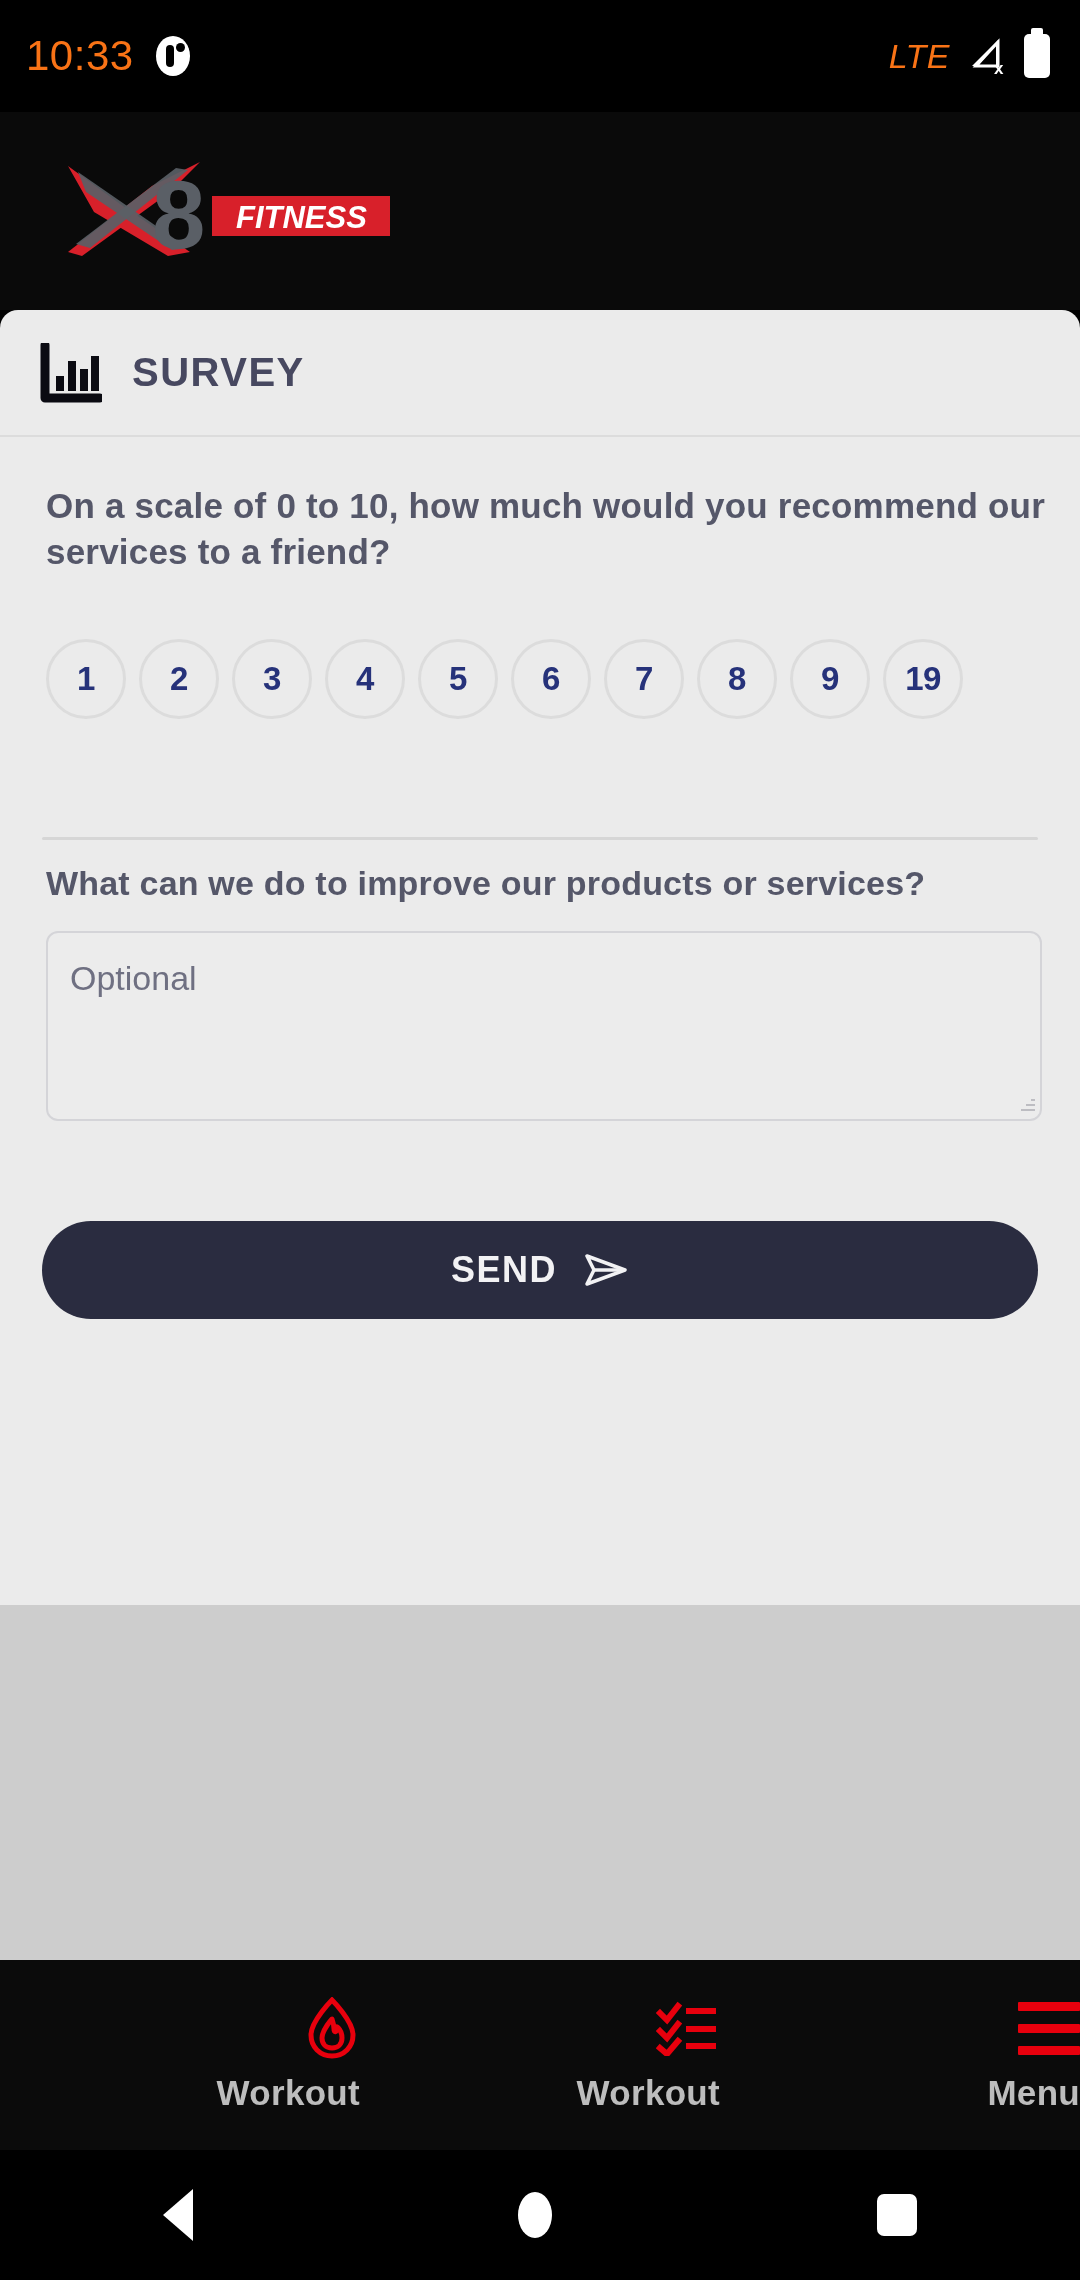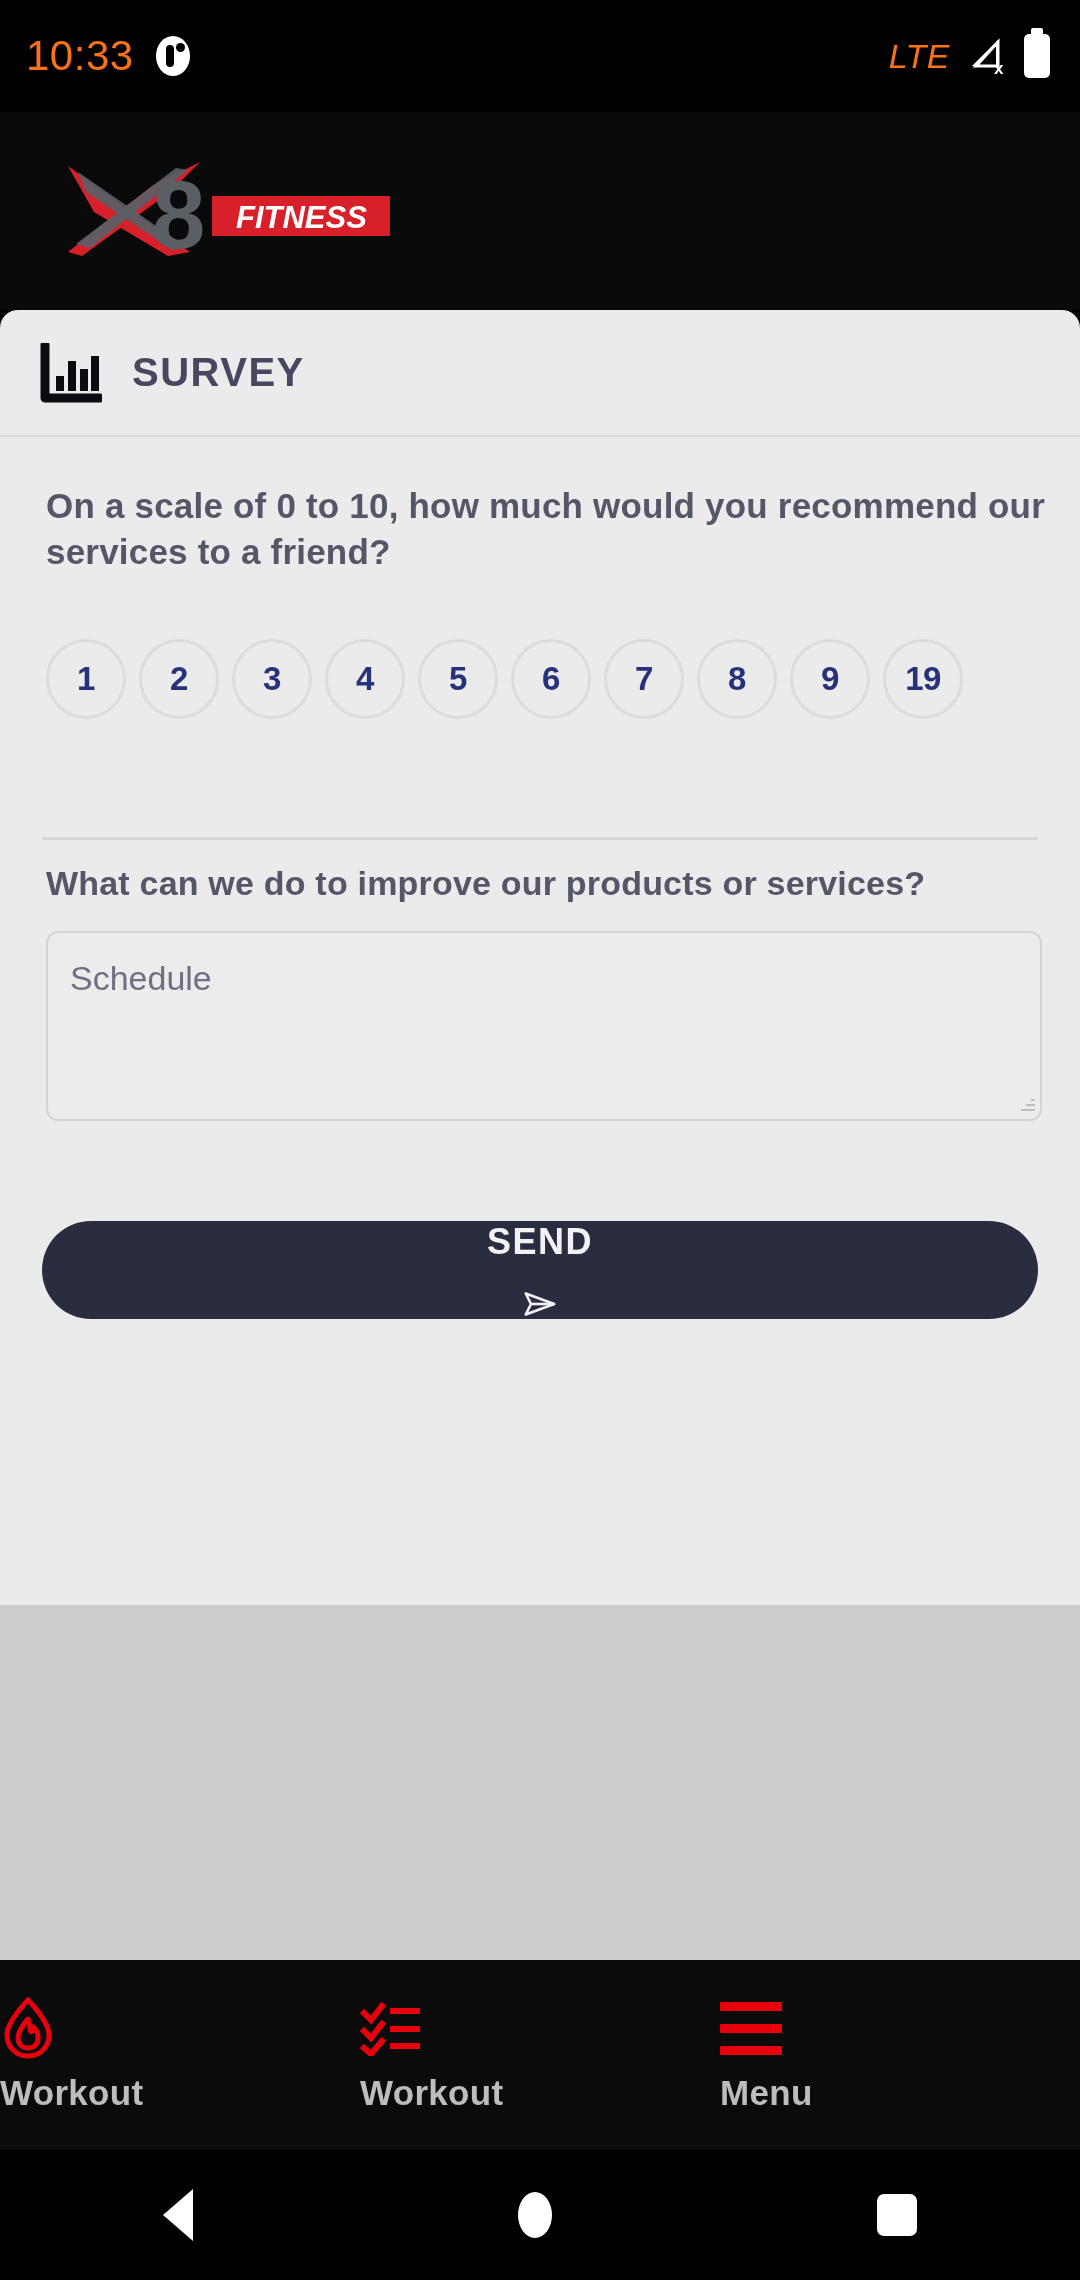--- a/index.html
+++ b/index.html
@@ -112,38 +112,37 @@
   .resize-grip i:nth-child(2){ bottom:8px; width:9px; }
   .resize-grip i:nth-child(3){ bottom:13px; width:4px; }
 
   .send-wrap { padding:100px 42px 0 42px; }
   .send-btn {
     width:996px; height:98px; border-radius:49px;
     background:#2a2c40; color:#f2f2f4;
     display:flex; align-items:center; justify-content:center; gap:26px;
     font-size:36px; font-weight:bold; letter-spacing:1.5px;
     border:none;
-    flex-direction:column;
   }
   .send-icon { width:46px; height:40px; }
 
   
   .filler {
     position:absolute; top:1605px; left:0; width:1080px; height:355px;
     background:#cdcdcd;
   }
 
   
   .tabbar {
     position:absolute; top:1960px; left:0; width:1080px; height:190px;
     background:#0b0b0b; display:flex;
   }
   .tab {
     flex:1; display:flex; flex-direction:column;
-    align-items:flex-start; justify-content:center; gap:14px;
+    align-items:flex-end; justify-content:center; gap:14px;
   }
   .tab-icon { height:62px; display:flex; align-items:center; justify-content:center; }
   .tab-label { font-size:35px; color:#bdbdbd; font-weight:bold; letter-spacing:0.3px; }
   .hamburger { display:flex; flex-direction:column; gap:13px; }
   .hamburger span { display:block; width:62px; height:9px; background:#e8000d; border-radius:1px; }
 
   
   .navbar {
     position:absolute; top:2150px; left:0; width:1080px; height:130px;
     background:#000; display:flex; align-items:center; justify-content:space-around;
@@ -232,21 +231,21 @@
       <div class="scale-btn">19</div>
     </div>
 
     <div class="divider-wrap">
       <div class="divider"></div>
     </div>
 
     <div class="q2-block">
       <div class="q2-text">What can we do to improve our products or services?</div>
       <div class="textarea">
-        <span>Schedule</span>
+        <span>Optional</span>
         <span class="resize-grip">
             <i></i>
             <i></i>
             <i></i>
           </span>
       </div>
     </div>
 
     <div class="send-wrap">
       <div class="send-btn">

